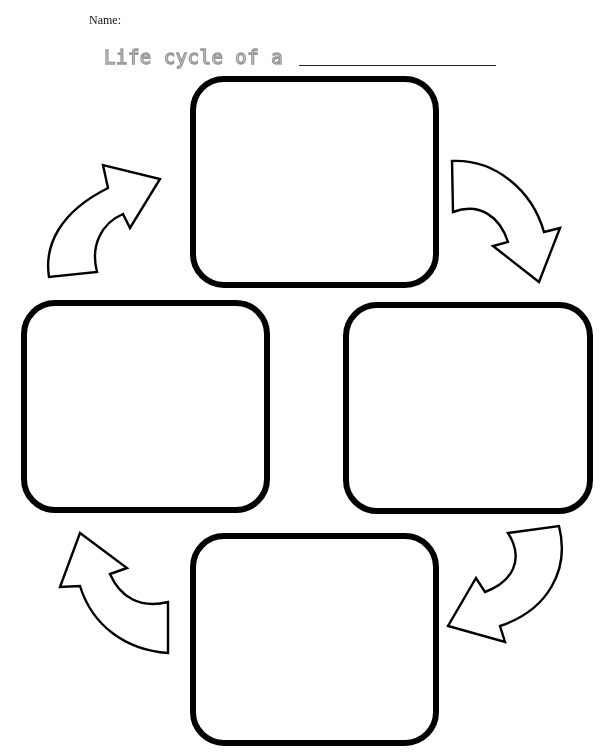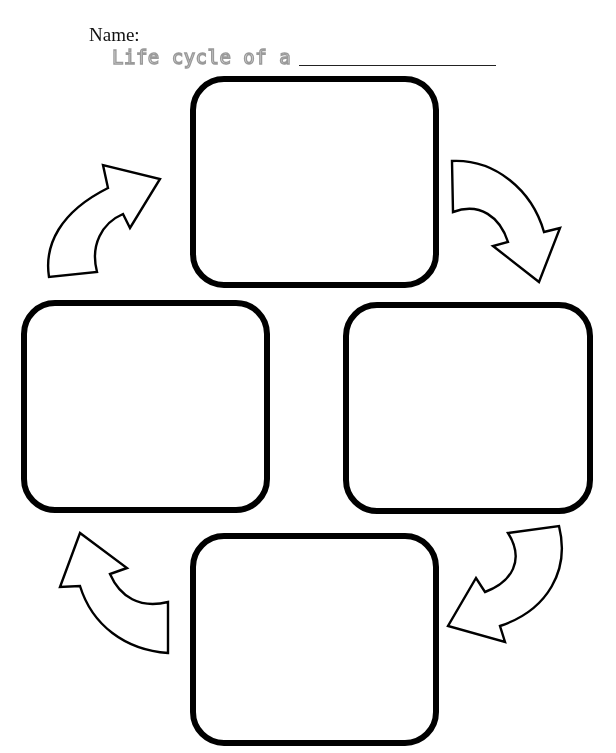--- a/index.html
+++ b/index.html
@@ -1,23 +1,23 @@
 <!DOCTYPE html>
 <html><head>
   <meta charset="utf-8">
   <style>
     html, body { margin: 0; padding: 0; background: #ffffff; }
     body { width: 616px; height: 753px; position: relative; overflow: hidden; }
     .name-label {
-      position: absolute; left: 89px; top: 24px;
-      font-family: "Liberation Serif", serif; font-size: 19px; color: #111;
+      position: absolute; left: 89px; top: 13px;
+      font-family: "Liberation Serif", serif; font-size: 12px; color: #111;
     }
     .title-row {
       position: absolute; left: 104px; top: 44px; height: 24px;
-      display: flex; align-items: flex-end; margin-left: 8px;
+      display: flex; align-items: flex-end;
     }
     .title-text {
       font-family: "DejaVu Sans Mono", monospace; font-size: 19px;
       color: transparent; letter-spacing: 0.5px;
       -webkit-text-stroke: 1.4px #9a9a9a;
       text-shadow: none;
       line-height: 22px;
     }
     .title-blank {
       position: absolute; left: 299px; top: 65px; width: 197px; height: 0;

